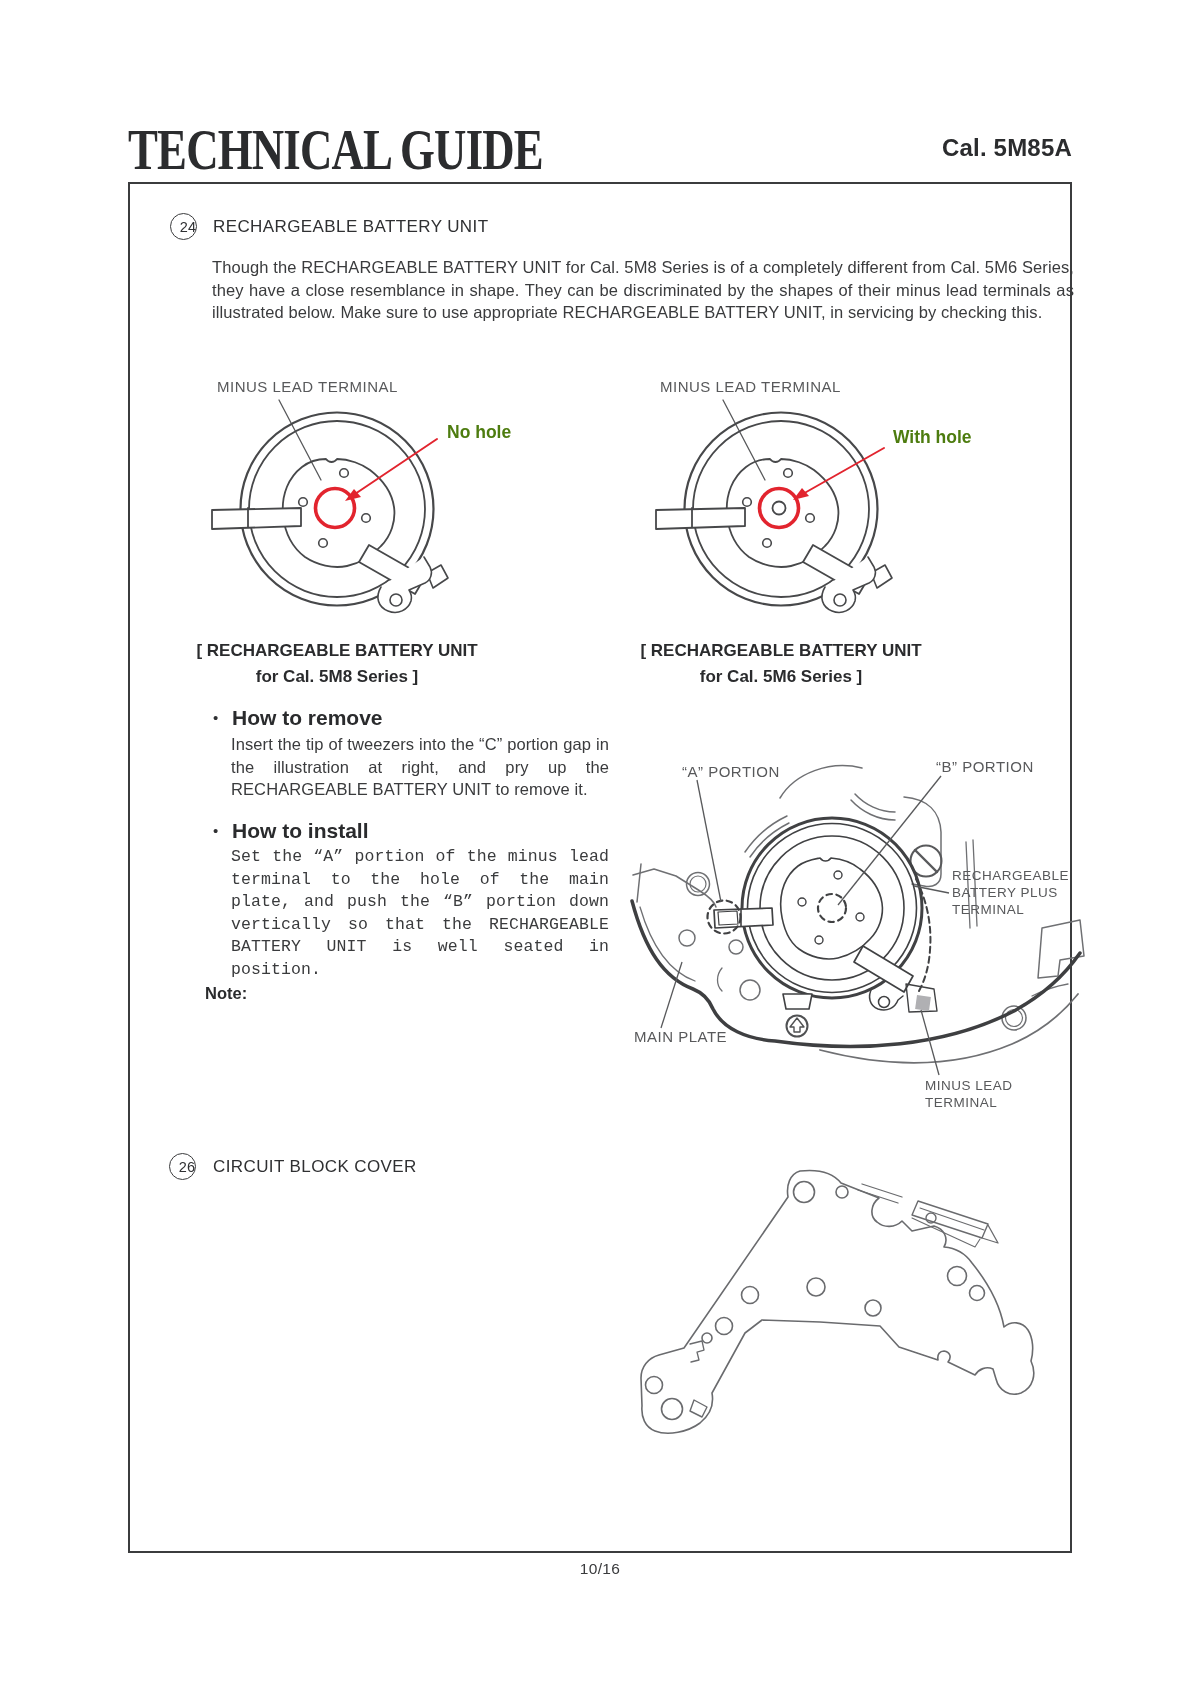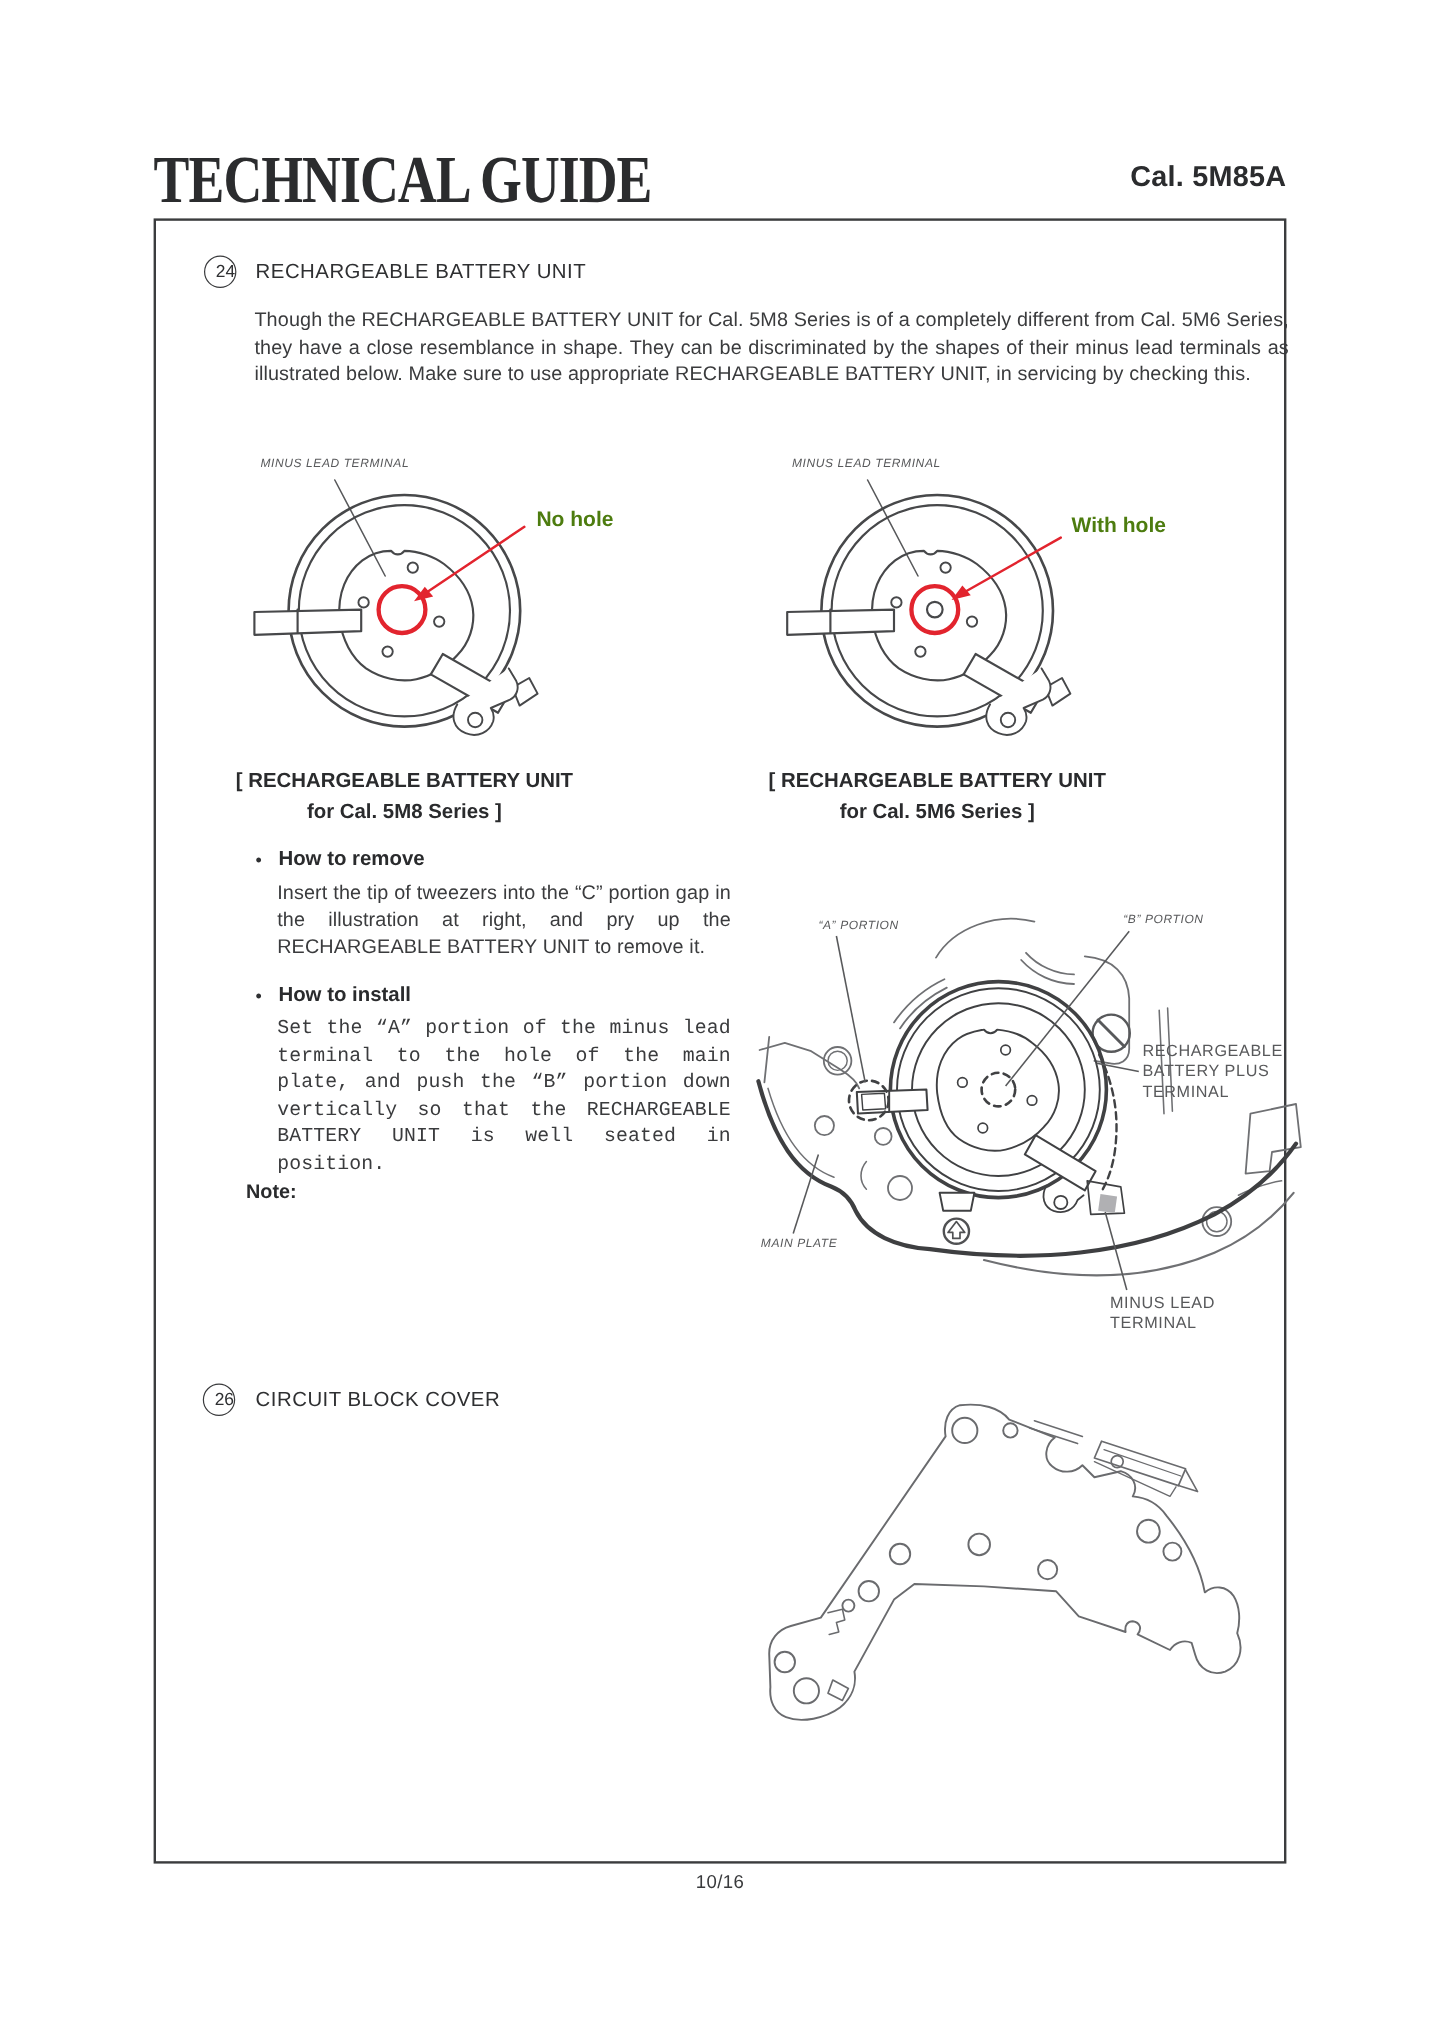--- a/index.html
+++ b/index.html
@@ -8,23 +8,23 @@
   .abs{position:absolute;}
   .doc-title{font-family:"Liberation Serif",serif;font-weight:bold;font-size:56px;color:#2b2c2e;
              transform:scaleX(0.80);transform-origin:left top;letter-spacing:-1px;white-space:nowrap;}
   .caliber{font-size:24px;font-weight:bold;color:#2b2c2e;text-align:right;letter-spacing:0.2px;}
   .frame{border:2px solid #3b3c3e;}
   .sec-circle{width:27px;height:27px;border:1.7px solid #3a3b3d;border-radius:50%;
               font-size:14.5px;line-height:26px;text-align:right;color:#2f3032;box-sizing:border-box;}
   .sec-title{font-size:17px;letter-spacing:0.4px;color:#2f3032;white-space:nowrap;}
   .body-text{font-size:16.5px;line-height:22.6px;text-align:justify;color:#3a3b3d;letter-spacing:0.1px;}
   .bullet{font-size:15px;color:#2f3032;}
-  .how-title{font-size:17px;font-weight:bold;color:#2a2b2d;white-space:nowrap;}
+  .how-title{font-size:21px;font-weight:bold;color:#2a2b2d;white-space:nowrap;}
   .note-label{font-size:16.5px;font-weight:bold;color:#2a2b2d;}
-  .dlabel{font-size:10px;color:#58595b;letter-spacing:0.5px;white-space:nowrap;line-height:16.5px;font-style:italic;}
+  .dlabel{font-size:15px;color:#58595b;letter-spacing:0.5px;white-space:nowrap;line-height:16.5px;}
   .dlabel-multi{font-size:13.5px;color:#58595b;letter-spacing:0.5px;line-height:17px;}
   .hole-label{font-size:17.5px;font-weight:bold;color:#4d7c0f;white-space:nowrap;}
   .caption{font-size:17px;font-weight:bold;color:#2a2b2d;line-height:26px;text-align:center;}
   .footer{font-size:15.5px;color:#3a3b3d;text-align:center;letter-spacing:0.3px;}
   svg{display:block;}
 </style>
 </head>
 <body>
 
 <div class="page">

